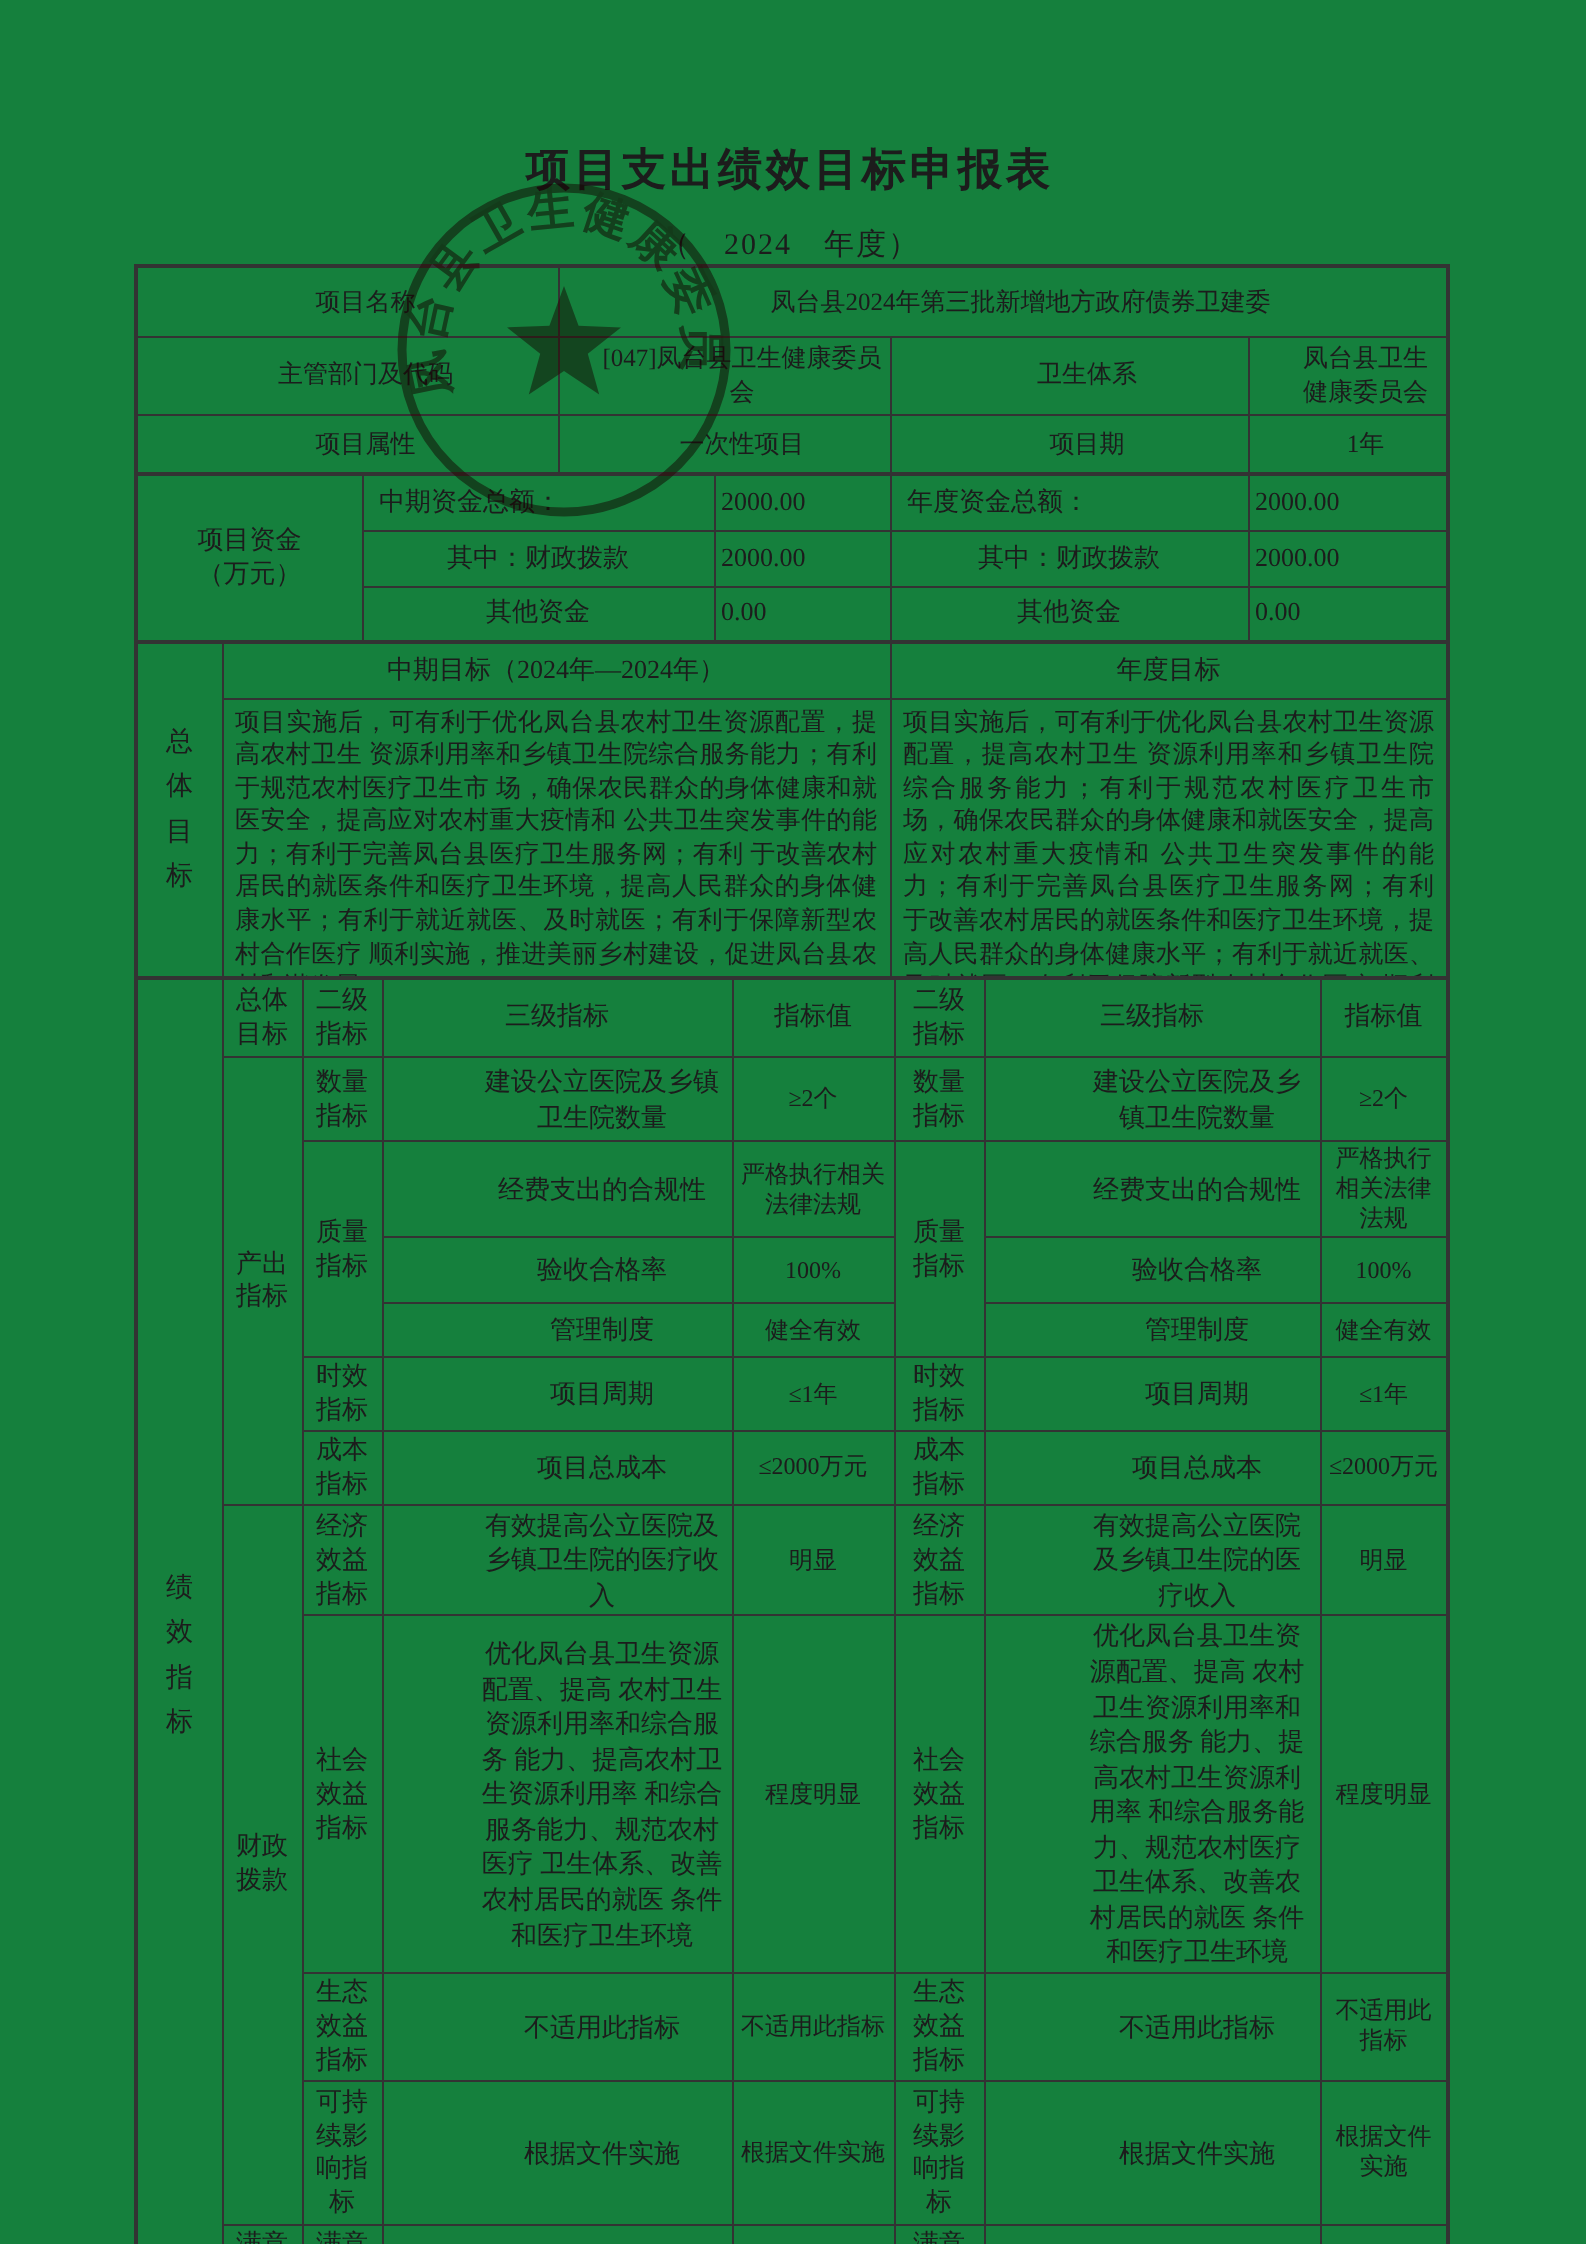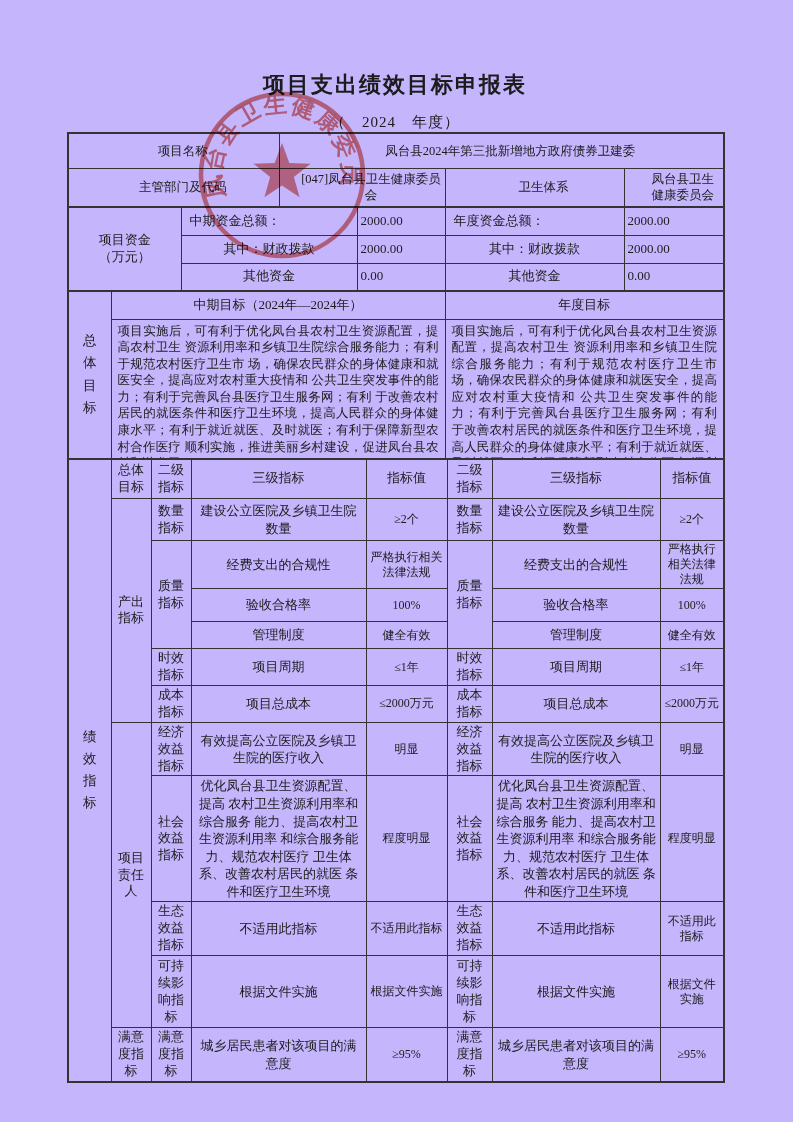--- a/index.html
+++ b/index.html
@@ -3,21 +3,21 @@
 <meta charset="utf-8">
 <style>
   * { box-sizing: border-box; }
   html, body { margin: 0; padding: 0; }
   body { background: #e8e8e8; }
   .page {
     position: relative;
     width: 793px;
     height: 1122px;
     margin: 0 auto;
-    background: #c4b5fd;
+    background: #15803d;
     font-family: "Liberation Serif", "DejaVu Serif", serif;
     color: #1c1c1c;
     overflow: hidden;
   }
   .content {
     position: absolute;
     left: 67px;
     top: 0;
     width: 656px;
   }
@@ -74,21 +74,21 @@
   }
   .goal-cell { vertical-align: top; padding: 3px 6px; }
   .goal-text {
     height: 132px;
     overflow: visible;
     text-align: justify;
     font-size: 12.5px;
     line-height: 16.6px;
   }
   .t-ind .val { font-size: 12px; line-height: 1.25; }
-  .t-ind .l3 { line-height: 1.35; }
+  .t-ind .l3 { line-height: 1.35; padding-left: 48px; }
   .stamp {
     position: absolute;
     left: 193px;
     top: 86px;
     width: 178px;
     height: 178px;
     mix-blend-mode: multiply;
     opacity: 0.82;
     pointer-events: none;
   }
@@ -113,20 +113,26 @@
       <tbody>
           <tr style="height:35px">
         <td>项目名称</td>
         <td colspan="3">凤台县2024年第三批新增地方政府债券卫建委</td>
       </tr>
       <tr style="height:39px">
         <td>主管部门及代码</td>
         <td>[047]凤台县卫生健康委员会</td>
         <td>卫生体系</td>
         <td>凤台县卫生健康委员会</td>
+      </tr>
+      <tr style="height:30px">
+        <td>项目属性</td>
+        <td>一次性项目</td>
+        <td>项目期</td>
+        <td>1年</td>
       </tr>
     </tbody>
       </table>
 
     <table class="t-fund">
       <colgroup>
           <col style="width:113px">
           <col style="width:176px">
           <col style="width:88px">
           <col style="width:179px">
@@ -244,21 +250,21 @@
       </tr>
       <tr style="height:32px">
         <td>成本指标</td>
         <td class="l3">项目总成本</td>
         <td class="val">≤2000万元</td>
         <td>成本指标</td>
         <td class="l3">项目总成本</td>
         <td class="val">≤2000万元</td>
       </tr>
       <tr style="height:50px">
-        <td rowspan="4">项目责任人</td>
+        <td rowspan="4">财政拨款</td>
         <td>经济效益指标</td>
         <td class="l3">有效提高公立医院及乡镇卫生院的医疗收入</td>
         <td class="val">明显</td>
         <td>经济效益指标</td>
         <td class="l3">有效提高公立医院及乡镇卫生院的医疗收入</td>
         <td class="val">明显</td>
       </tr>
       <tr style="height:104px">
         <td>社会效益指标</td>
         <td class="l3">优化凤台县卫生资源配置、提高 农村卫生资源利用率和综合服务 能力、提高农村卫生资源利用率 和综合服务能力、规范农村医疗 卫生体系、改善农村居民的就医 条件和医疗卫生环境</td>

